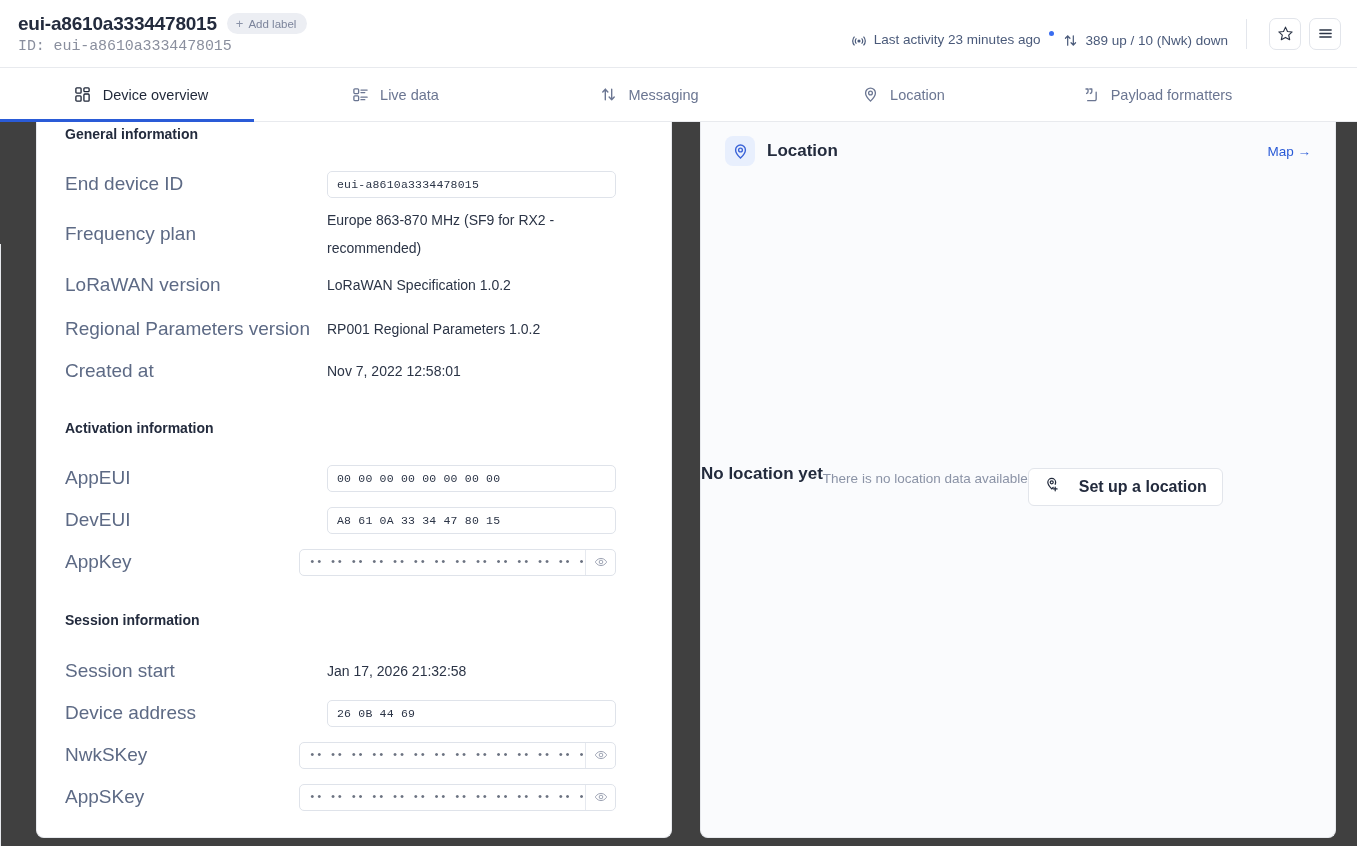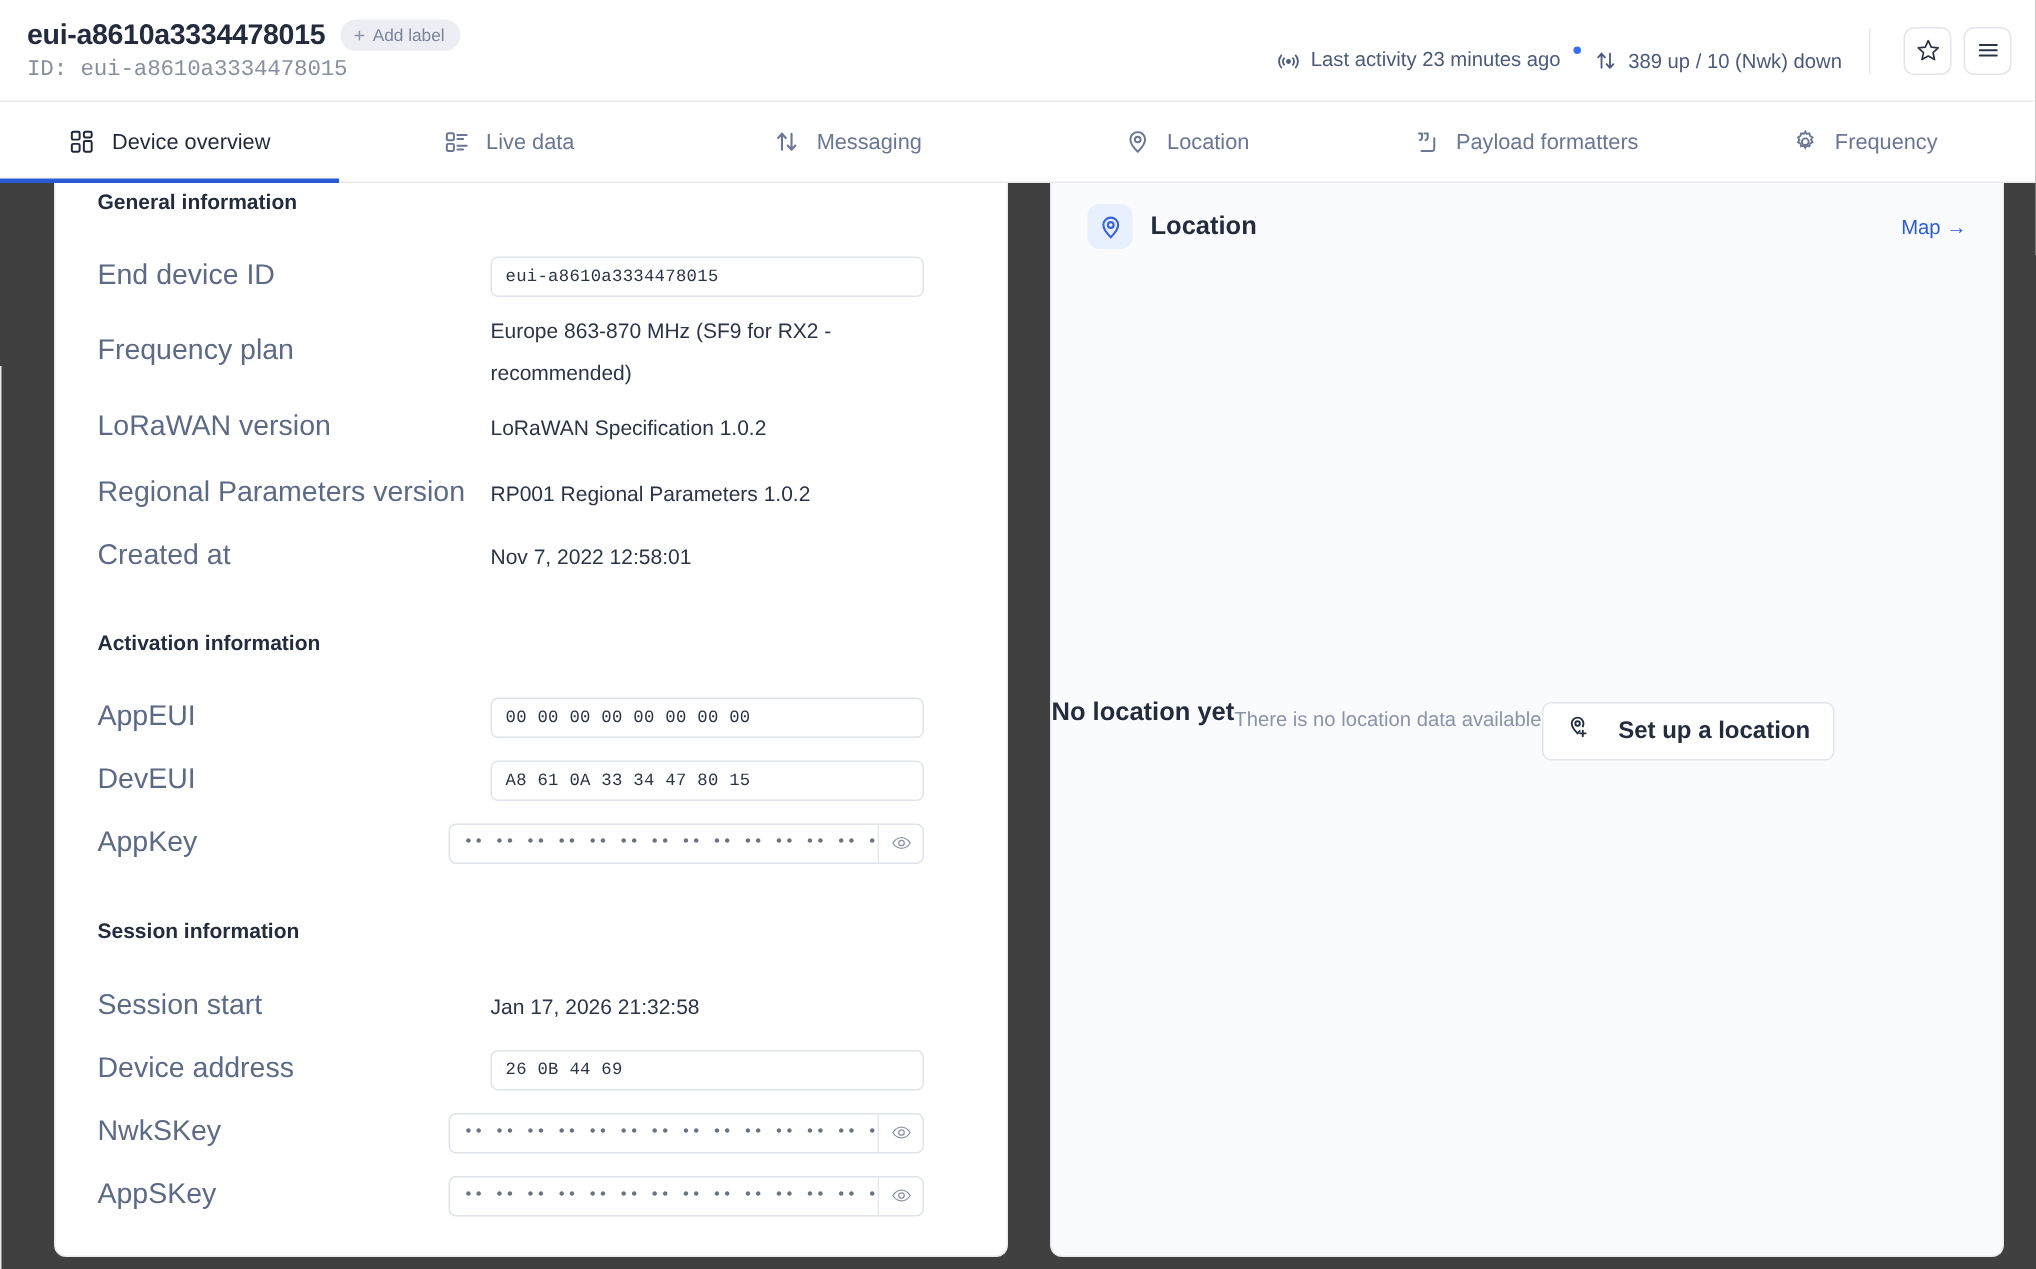--- a/index.html
+++ b/index.html
@@ -43,21 +43,21 @@
   }
 
   
   .tabs{
     position:absolute;left:0;top:68px;width:1357px;height:54px;
     background:#fff;border-bottom:1px solid #e8eaee;
     display:flex;align-items:stretch;box-sizing:border-box;
   }
   .tab{
     flex:0 0 226px;display:flex;align-items:center;justify-content:center;gap:11px;
-    color:#6b7692;font-size:14.5px;cursor:pointer;position:relative;
+    color:#6b7692;font-size:14.5px;cursor:pointer;position:relative;padding-left:28px;
   }
   .tab.active{color:#1f2738;font-weight:400;}
   .tab.active::after{
     content:"";position:absolute;left:0;right:0;bottom:-1px;height:3px;background:#2a5bd7;
   }
   .tab .ticon{display:flex;align-items:center;justify-content:center;width:18px;height:18px;}
 
   
   .content{position:absolute;left:0;top:122px;width:1357px;height:724px;background:#404040;padding-left:41px;}
   .left-card{

